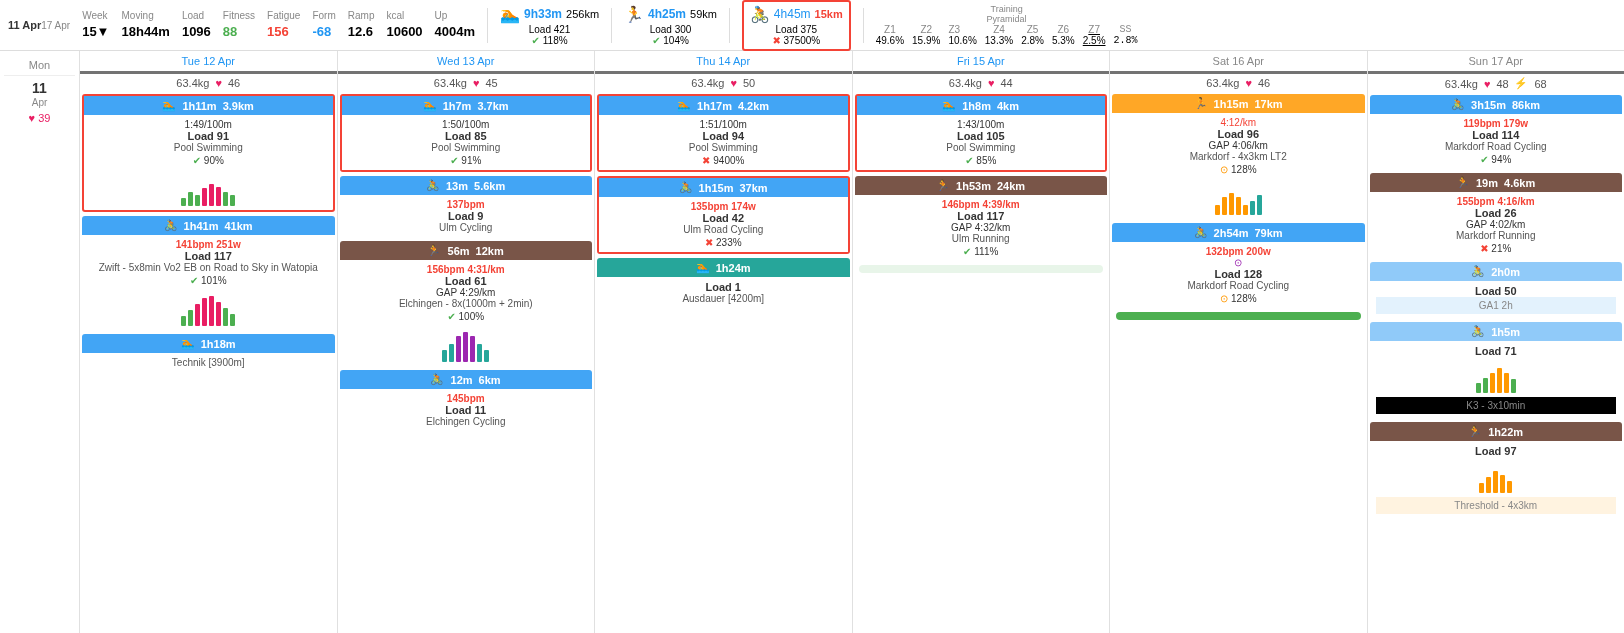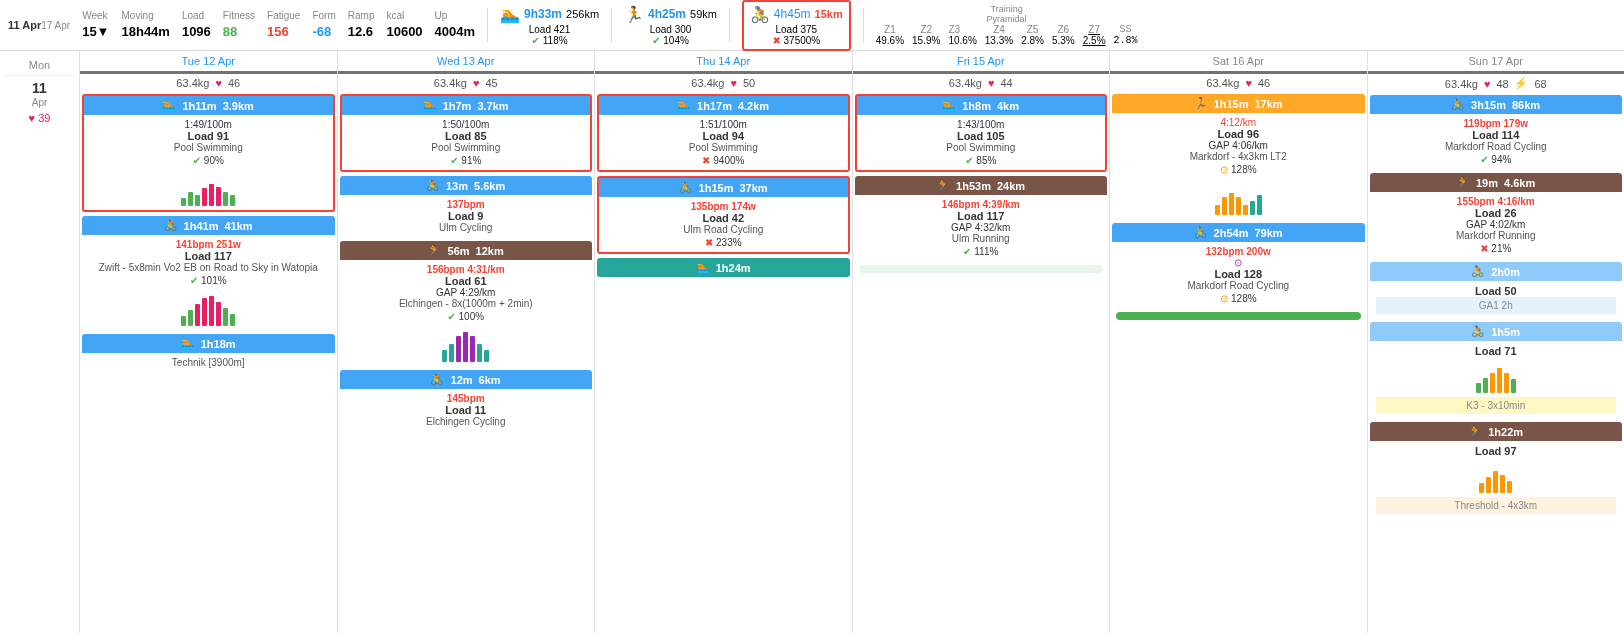--- a/index.html
+++ b/index.html
@@ -367,20 +367,24 @@
         <div class="status"><span class="red-dot">✖</span> 233%</div>
       </div>
     </div>
 
 
     <div style="margin:2px;border-radius:3px;overflow:hidden;">
       <div class="activity-header teal">
         <span>🏊</span>
         <span>1h24m</span>
       </div>
+      <div class="activity-body">
+        <div class="load-text">Load 1</div>
+        <div class="activity-name">Ausdauer [4200m]</div>
+      </div>
     </div>
   </div>
 
   <div class="day-col">
     <div class="day-header blue-text">Fri 15 Apr</div>
     <div class="weight-row">
       <span>63.4kg</span>
       <span class="heart-icon">♥</span>
       <span>44</span>
     </div>
@@ -523,21 +527,21 @@
       <div class="activity-body">
         <div class="load-text">Load 71</div>
         <div class="bars-container">
           <div class="bar bar-green" style="width:5px;height:10px;"></div>
           <div class="bar bar-green" style="width:5px;height:15px;"></div>
           <div class="bar bar-orange" style="width:5px;height:20px;"></div>
           <div class="bar bar-orange" style="width:5px;height:25px;"></div>
           <div class="bar bar-orange" style="width:5px;height:20px;"></div>
           <div class="bar bar-green" style="width:5px;height:14px;"></div>
         </div>
-        <div style="background:#fef9c3;padding:3px;font-size:10px;color:#888;">K3 - 3x10min</div>
+        <div style="background:#000000;padding:3px;font-size:10px;color:#888;">K3 - 3x10min</div>
       </div>
     </div>
 
     <div style="margin:2px;border-radius:3px;overflow:hidden;">
       <div class="activity-header brown">
         <span>🏃</span>
         <span>1h22m</span>
       </div>
       <div class="activity-body">
         <div class="load-text">Load 97</div>

